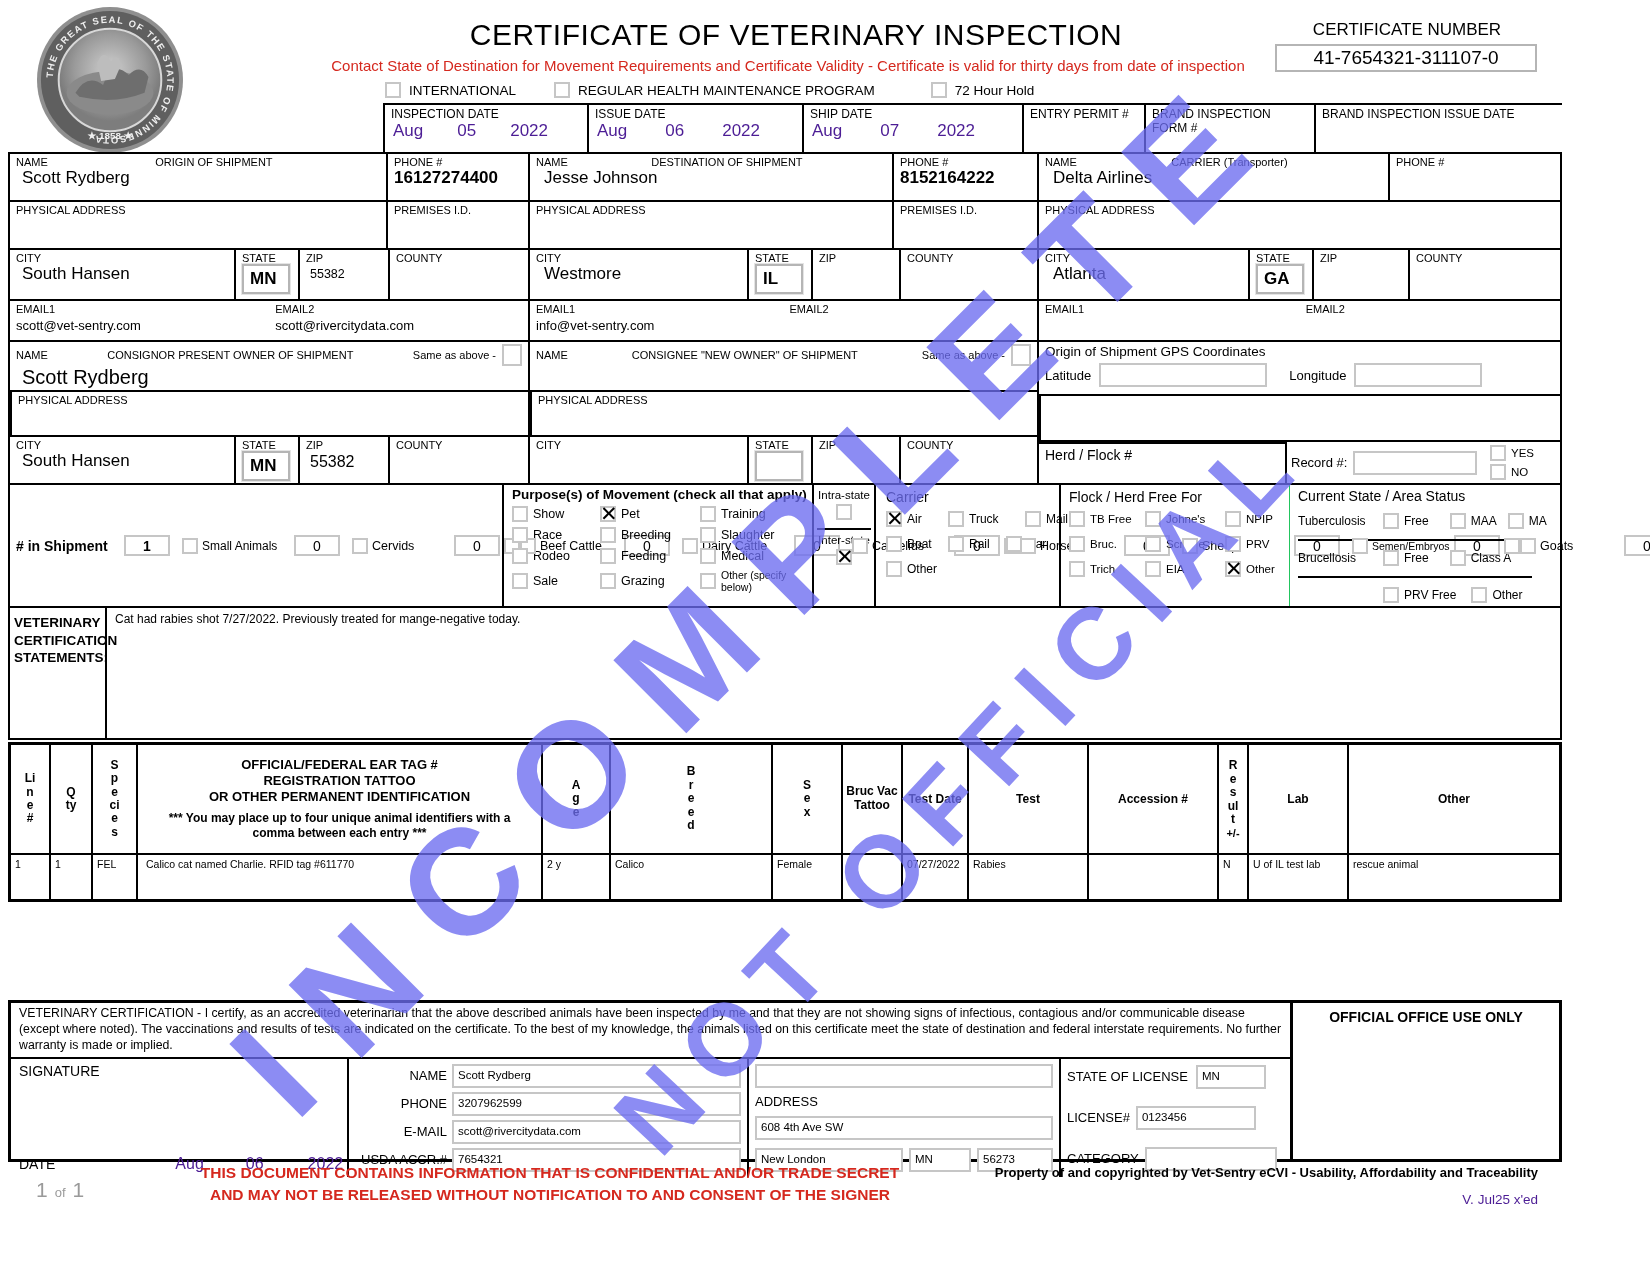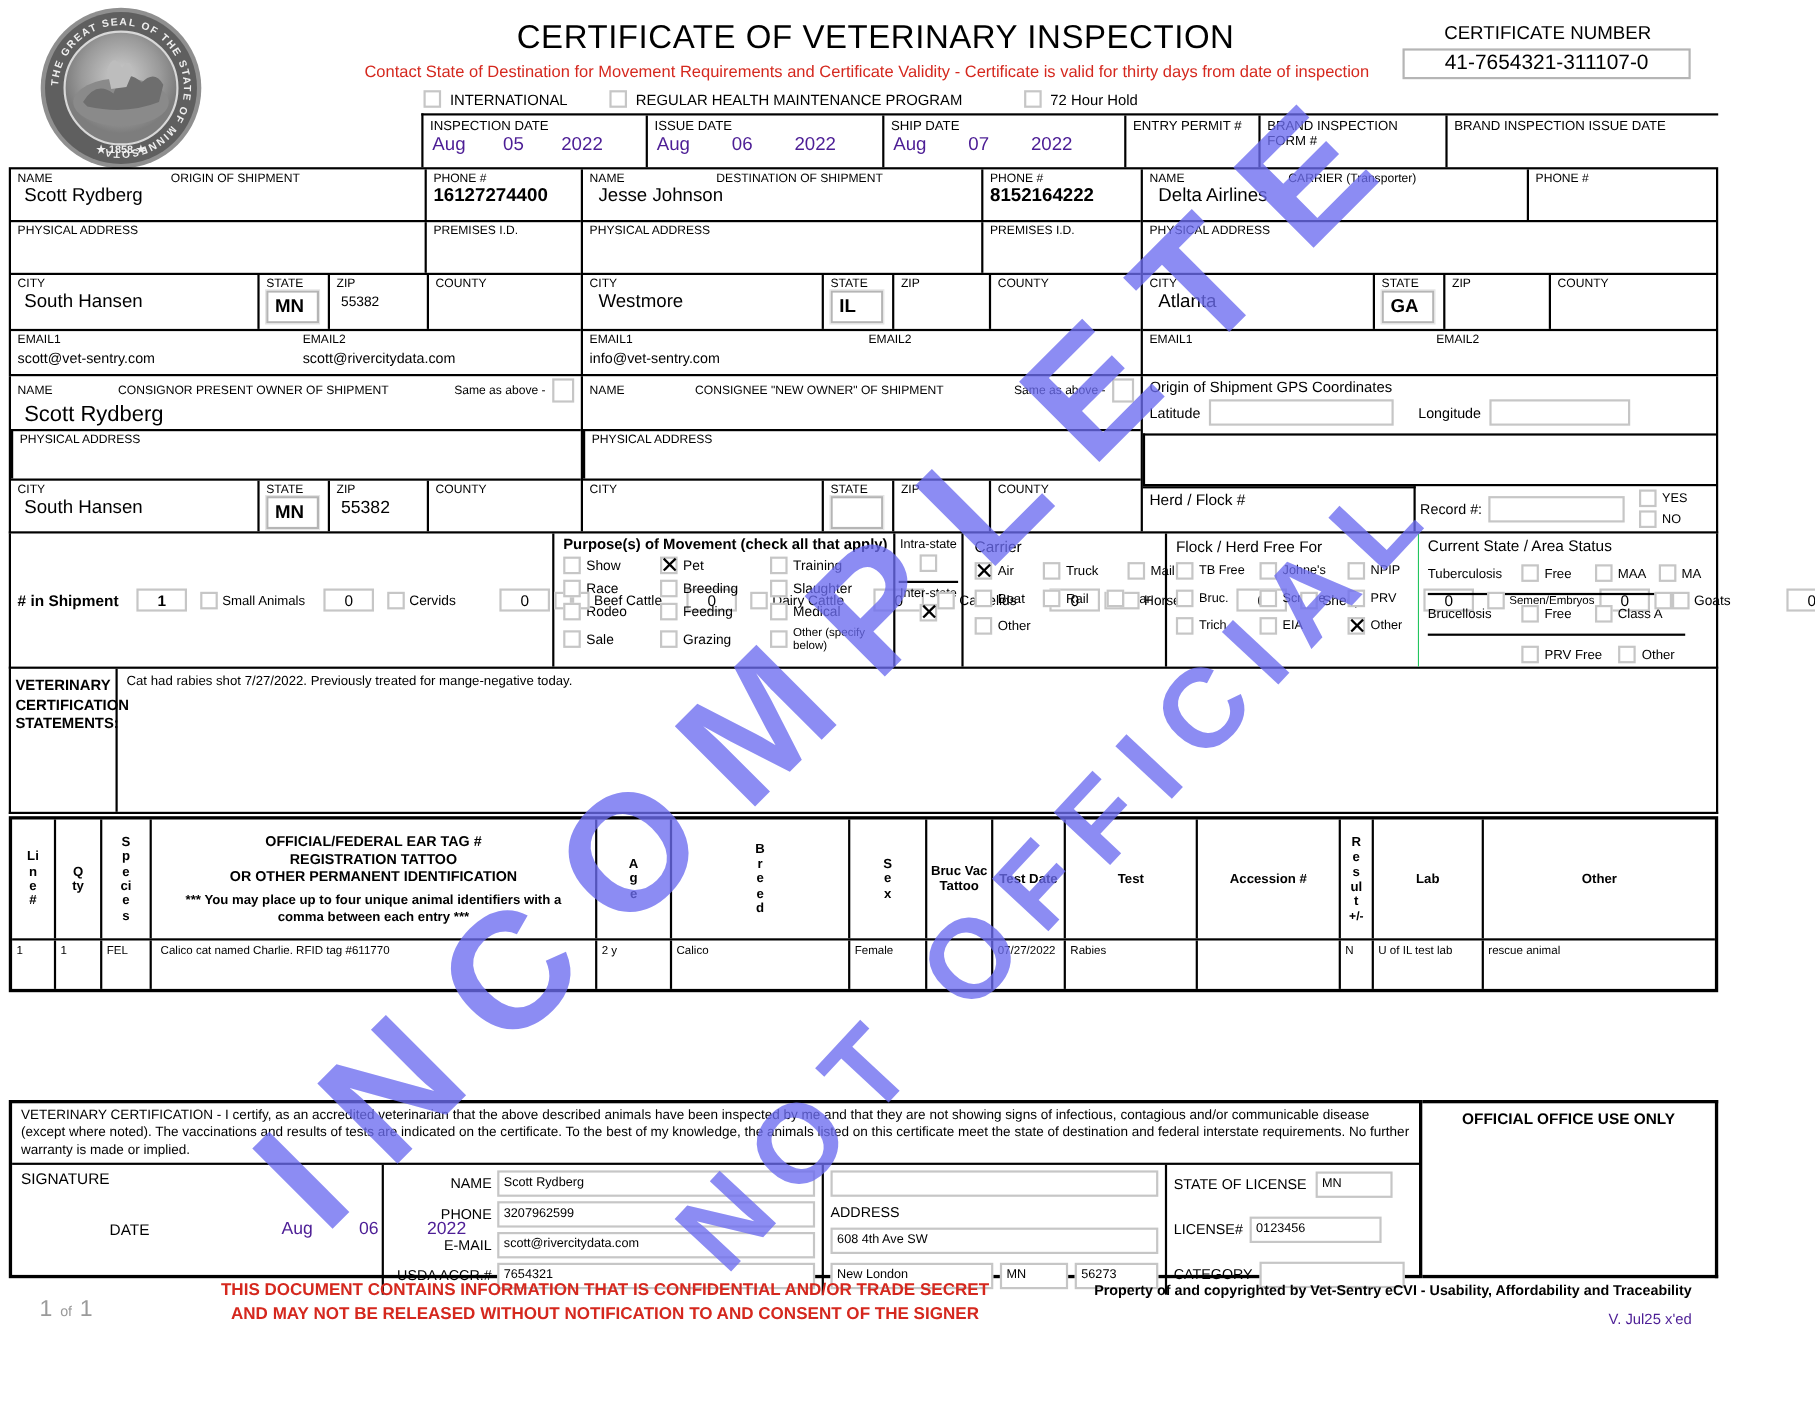--- a/index.html
+++ b/index.html
@@ -651,21 +651,21 @@
       <div class="tcol td c14">rescue animal</div>
     </div>
   </div>
 
   <div class="abs" style="left:8px;top:1000px;width:1554px;height:162px;display:flex;">
     <div style="width:1285px;border:3px solid #000;box-sizing:border-box;display:flex;flex-direction:column;">
       <div style="padding:3px 8px;font-size:12.3px;line-height:1.3;border-bottom:2px solid #000;">
         <span>VETERINARY CERTIFICATION</span><span> - I certify, as an accredited veterinarian that the above described animals have been inspected by me and that they are not showing signs of infectious, contagious and/or communicable disease (except where noted). The vaccinations and results of tests are indicated on the certificate.  To the best of my knowledge, the animals listed on this certificate meet the state of destination and federal interstate requirements.  No further warranty is made or implied.</span>
       </div>
       <div style="flex:1;display:flex;">
-        <div style="width:338px;border-right:2px solid #000;display:flex;justify-content:space-between;padding:4px 8px;box-sizing:border-box;">
+        <div style="width:338px;border-right:2px solid #000;display:flex;flex-direction:column;justify-content:space-between;padding:4px 8px;box-sizing:border-box;">
           <div style="font-size:14px;">SIGNATURE</div>
           <div style="display:flex;align-items:center;font-size:14px;">
             <span>DATE</span>
             <span class="gray" style="font-size:16px;margin-left:120px;">Aug</span>
             <span class="gray" style="font-size:16px;margin-left:42px;">06</span>
             <span class="gray" style="font-size:16px;margin-left:44px;">2022</span>
           </div>
         </div>
         <div style="width:400px;border-right:2px solid #000;padding:3px 6px;box-sizing:border-box;display:flex;flex-direction:column;justify-content:space-between;">
           <div class="field-row">

